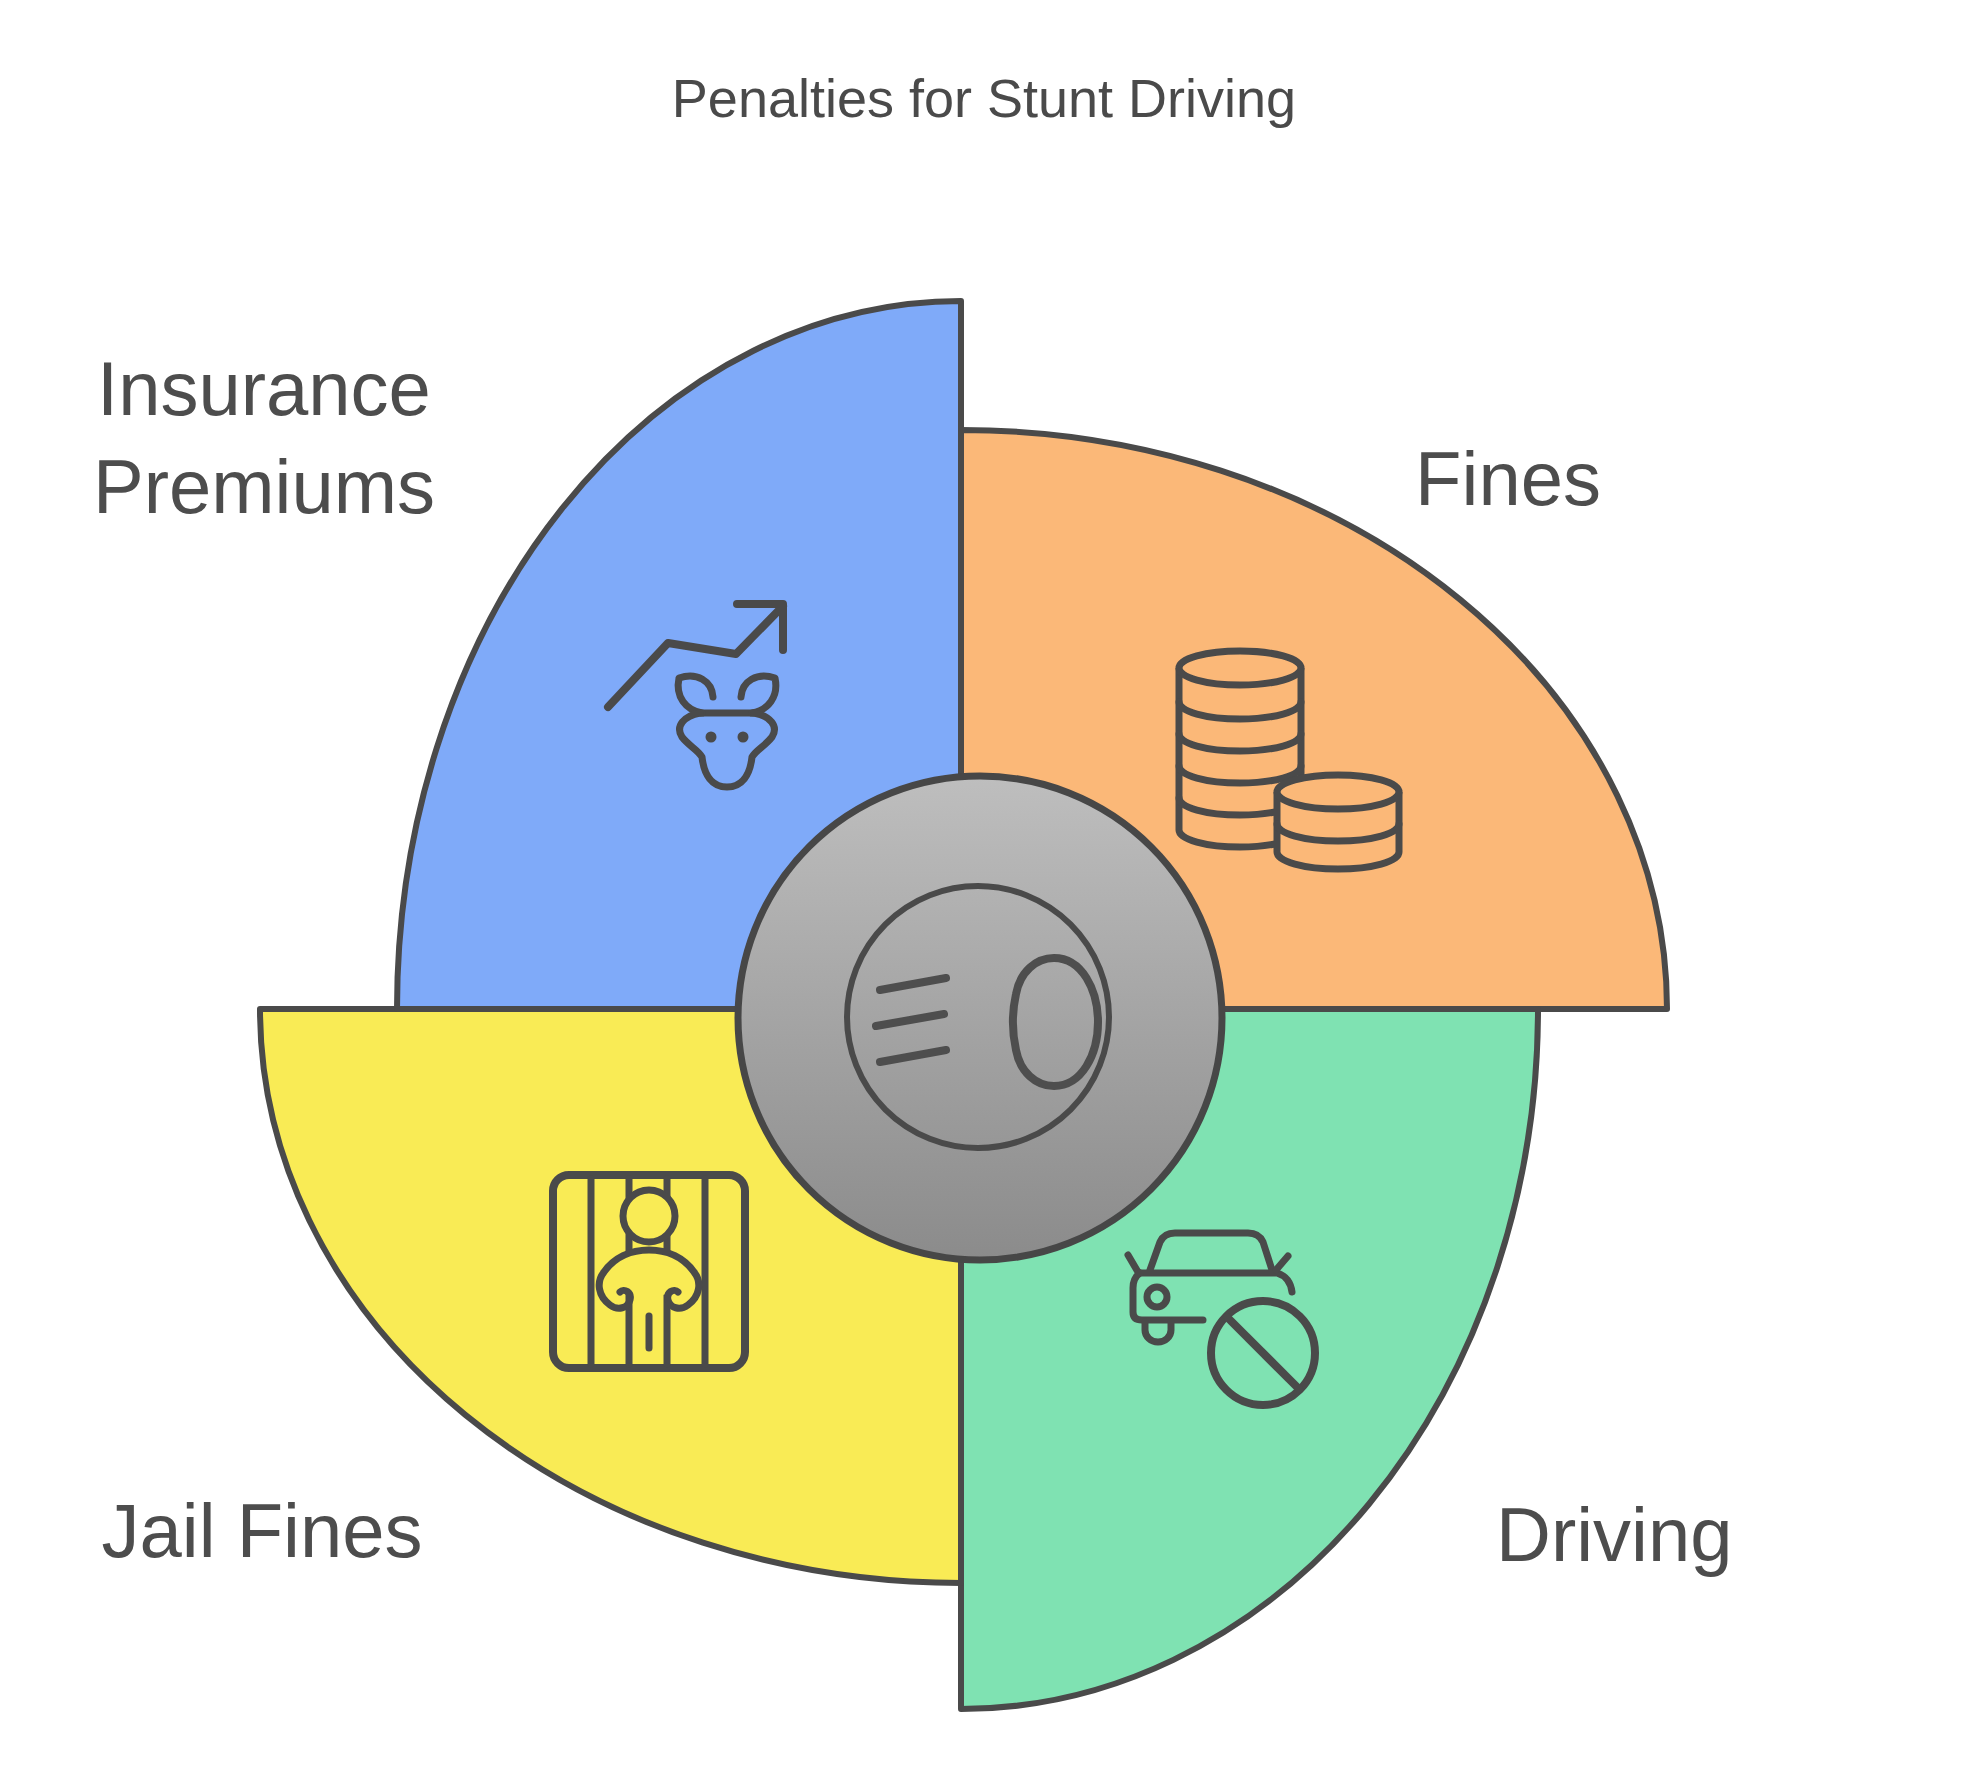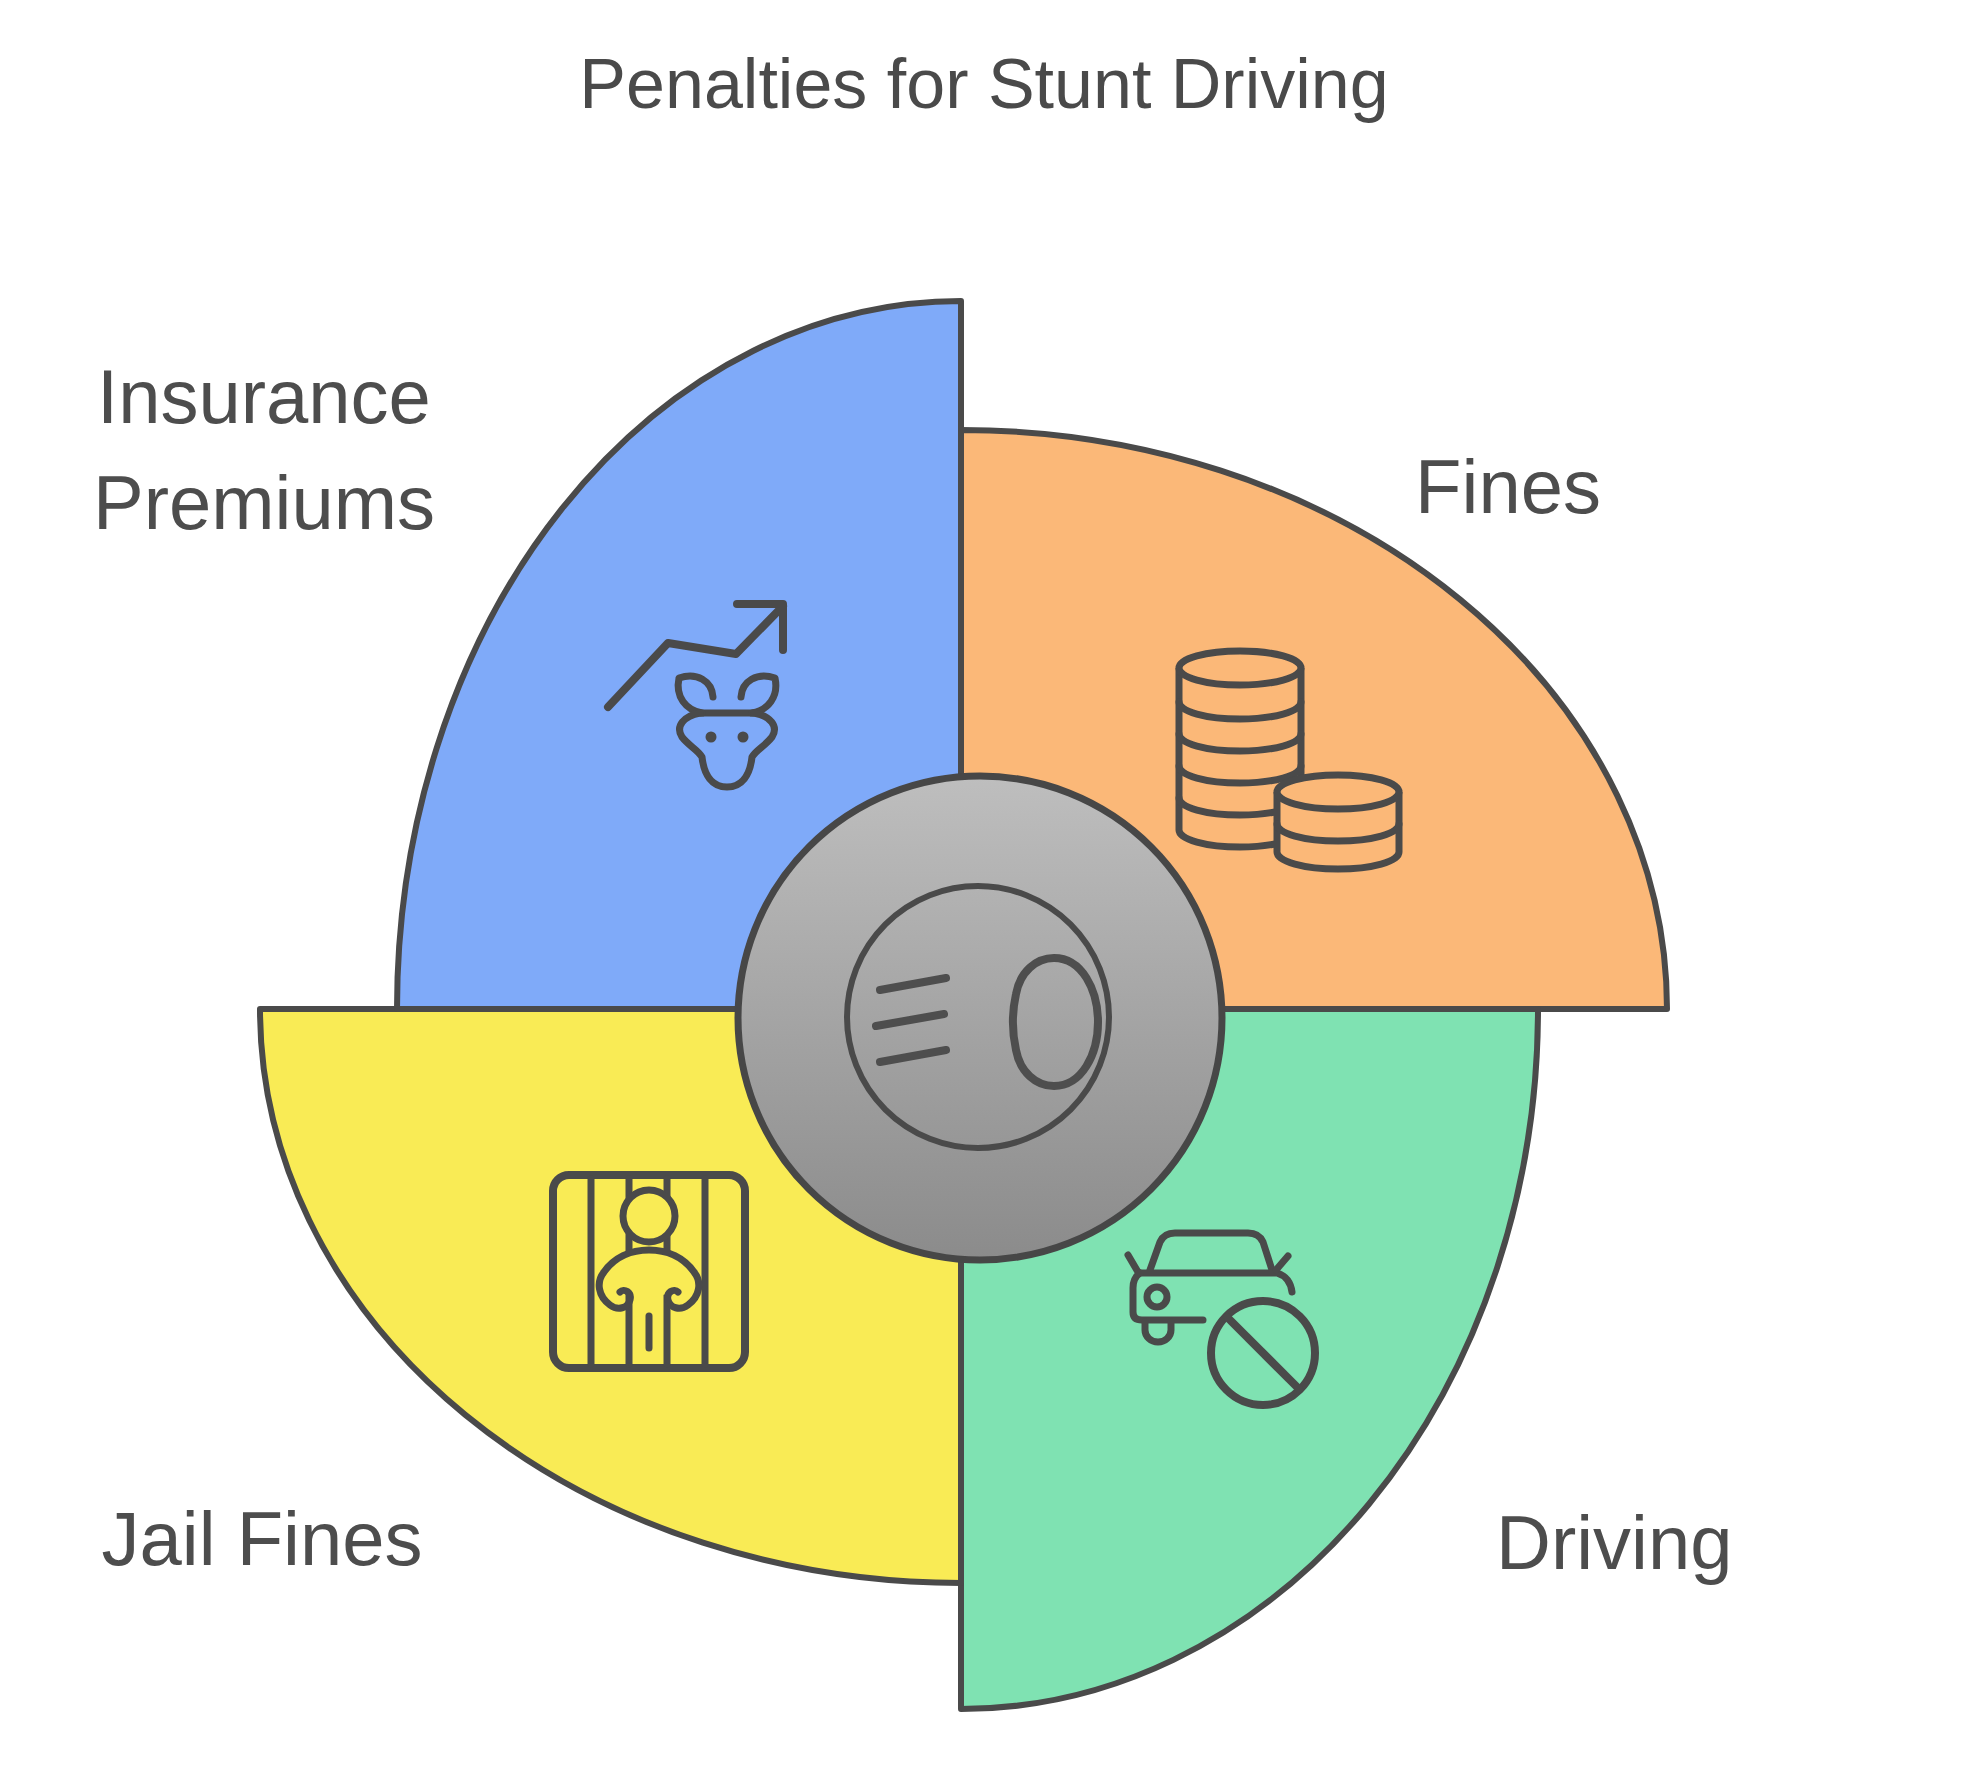--- a/index.html
+++ b/index.html
@@ -11,28 +11,28 @@
     overflow:hidden;
   }
   .pinwheel-svg{position:absolute;left:0;top:0;}
   .label{
     position:absolute;
     color:#4D4D4D;
     font-size:76px;
     line-height:98px;
     white-space:nowrap;
   }
-  .label .line{display:block;margin-top:8px;}
+  .label .line{display:block;}
   .label.centered{transform:translateX(-50%);text-align:center;}
   .title{
     position:absolute;
-    left:50%;top:34px;
+    left:50%;top:48px;
     transform:translateX(-50%);
     color:#4A4A4A;
-    font-size:70px;
+    font-size:54px;
     line-height:100px;
     white-space:nowrap;
   }
   .blade{stroke:#4A4A4A;stroke-width:6;stroke-linejoin:round;}
   .icon-stroke{fill:none;stroke:#4A4A4A;stroke-width:8;stroke-linecap:round;stroke-linejoin:round;}
   .icon-stroke-thin{fill:none;stroke:#4A4A4A;stroke-width:7;stroke-linecap:round;stroke-linejoin:round;}
   .emblem-outer{stroke:#474747;stroke-width:7;}
   .emblem-inner{fill:none;stroke:#4A4A4A;stroke-width:6;}
   .glyph{fill:none;stroke:#4E4E4E;stroke-width:8;stroke-linecap:round;stroke-linejoin:round;}
 </style>

